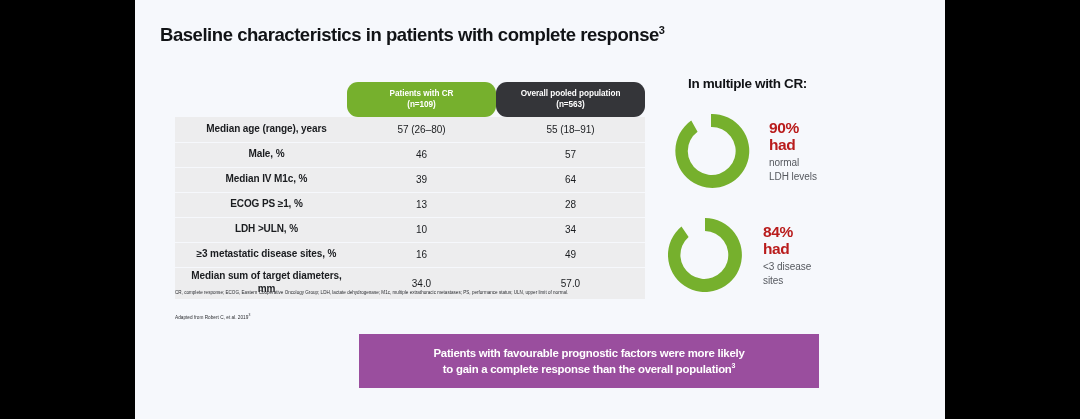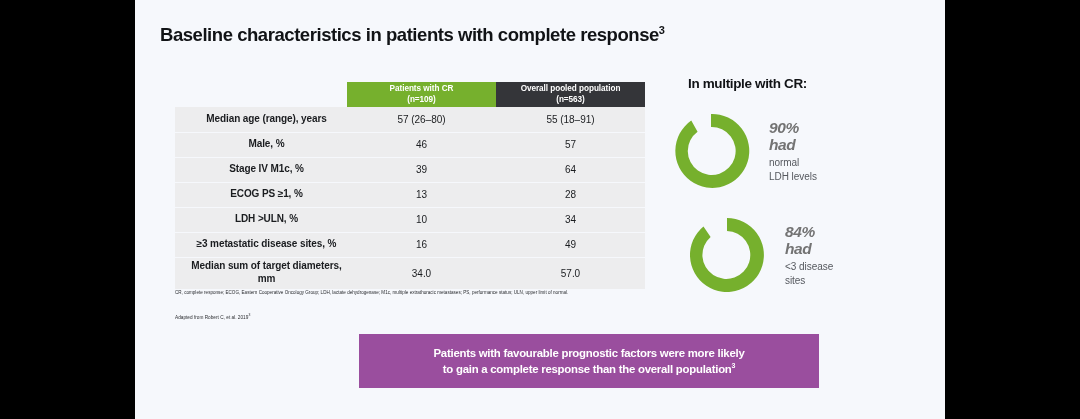--- a/index.html
+++ b/index.html
@@ -52,27 +52,28 @@
     width: 100%;
     table-layout: fixed;
   }
 
   table.data-table col.c-label { width: 172px; }
   table.data-table col.c-cr    { width: 149px; }
   table.data-table col.c-pool  { width: 149px; }
 
   thead th {
     padding: 0;
-    height: 25px;
+    height: 35px;
     vertical-align: middle;
     font-size: 8.2px;
     font-weight: bold;
     color: #FFFFFF;
     line-height: 1.32;
     letter-spacing: -0.05px;
+    border-radius: 11px;
   }
   thead th.th-blank { background: transparent; }
   thead th.th-cr    { background: #76B02D; }
   thead th.th-pool  { background: #343539; }
 
   tbody tr { background: #EDEDEE; }
   tbody tr td {
     border-top: 1.5px solid #F6F8FC;
     height: 25px;
     vertical-align: middle;
@@ -124,32 +125,31 @@
     letter-spacing: -0.35px;
     margin-left: 33px;
   }
 
   .stat-row {
     position: absolute;
     display: flex;
     align-items: center;
   }
   .stat-row-1 { left: 14px; top: 33px; }
-  .stat-row-2 { left: 30px; top: 137px; }
+  .stat-row-2 { left: 8px; top: 137px; }
 
   .donut { width: 84px; height: 84px; flex: 0 0 84px; }
 
   .stat-text { margin-left: 16px; }
   .stat-big {
     font-size: 15.5px;
     font-weight: bold;
-    color: #737373;
+    color: #b91c1c;
     line-height: 1.1;
     letter-spacing: -0.4px;
-    font-style: italic;
   }
   .stat-sub {
     font-size: 10px;
     color: #55585E;
     line-height: 1.35;
     margin-top: 3px;
     letter-spacing: -0.05px;
   }
 
   
@@ -209,21 +209,21 @@
           <td class="cell-label">Median age (range), years</td>
           <td class="cell-value">57 (26–80)</td>
           <td class="cell-value">55 (18–91)</td>
         </tr>
         <tr>
           <td class="cell-label">Male, %</td>
           <td class="cell-value">46</td>
           <td class="cell-value">57</td>
         </tr>
         <tr>
-          <td class="cell-label">Stage IV M1c, %</td>
+          <td class="cell-label">Median IV M1c, %</td>
           <td class="cell-value">39</td>
           <td class="cell-value">64</td>
         </tr>
         <tr>
           <td class="cell-label">ECOG PS ≥1, %</td>
           <td class="cell-value">13</td>
           <td class="cell-value">28</td>
         </tr>
         <tr>
           <td class="cell-label">LDH &gt;ULN, %</td>

